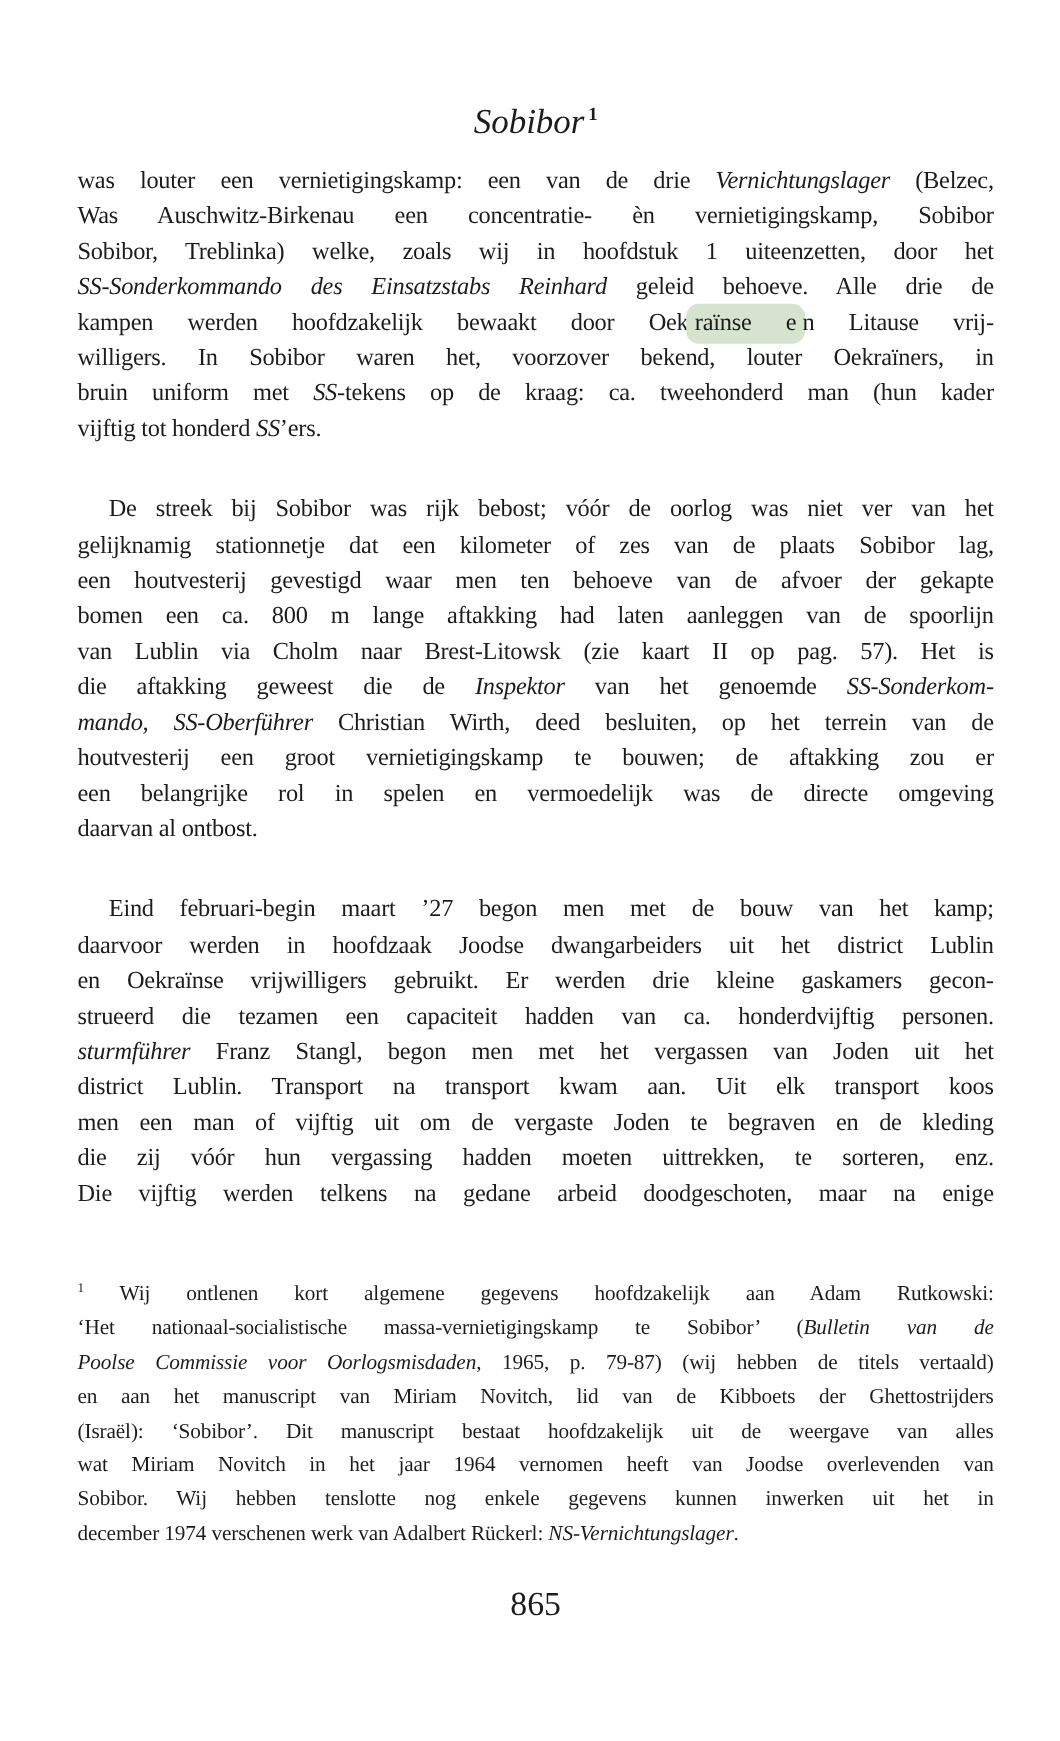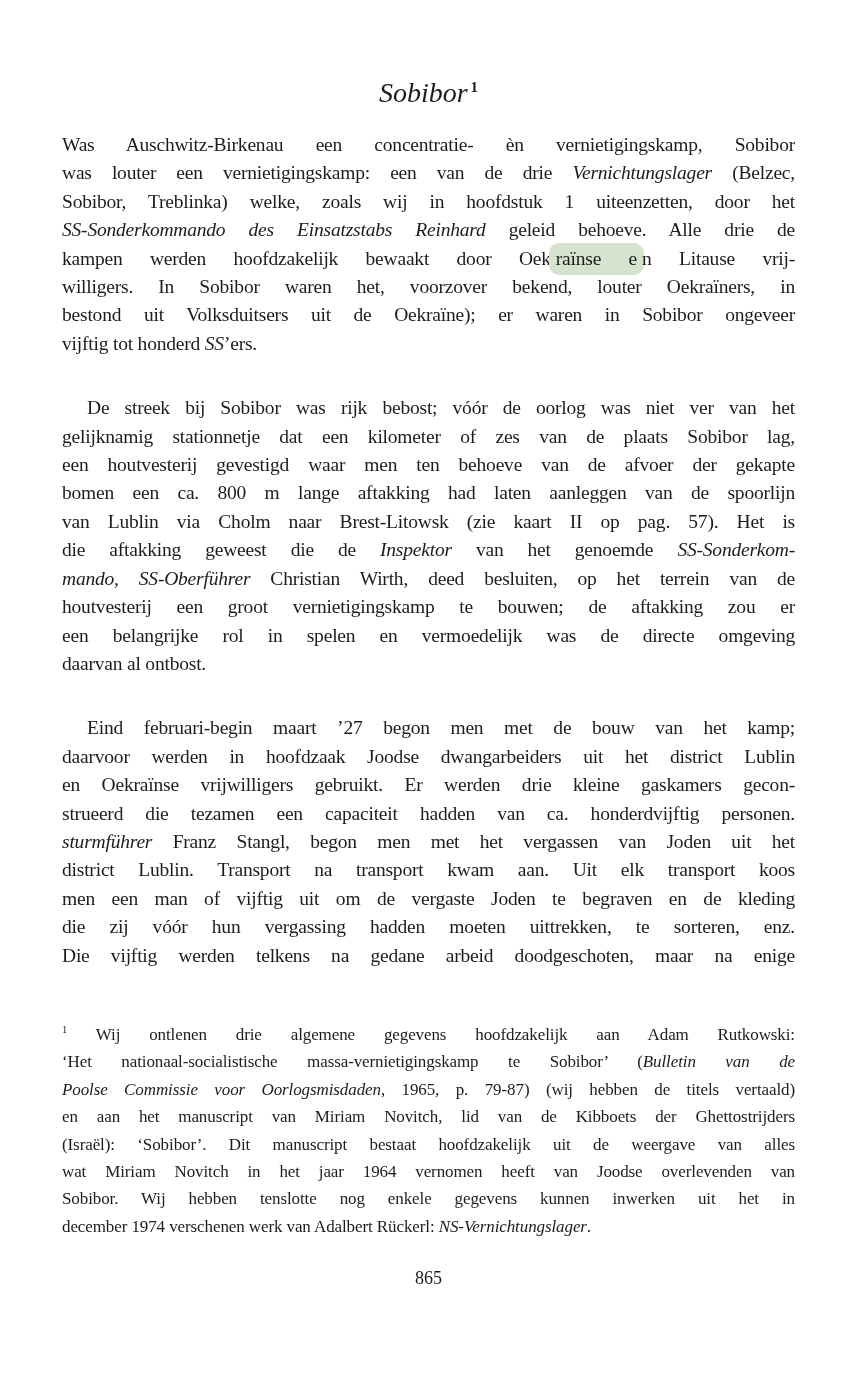--- a/index.html
+++ b/index.html
@@ -14,21 +14,21 @@
     width: 848px; height: 1393px;
     background: #ffffff;
     overflow: hidden;
   }
   .title {
     position: absolute;
     top: 70px; left: 62px; width: 733px;
     text-align: center;
     font-style: italic;
     font-size: 28px;
-    line-height: 34px;
+    line-height: 44px;
   }
   .title-sup {
     font-style: normal;
     font-weight: 700;
     font-size: 15px;
     vertical-align: super;
     margin-left: 3px;
   }
   .body-text {
     position: absolute;
@@ -41,21 +41,21 @@
     position: absolute;
     top: 1021px; left: 62px; width: 733px;
     font-size: 17px;
     line-height: 27.4px;
     letter-spacing: -0.1px;
   }
   .page-number {
     position: absolute;
     top: 1268px; left: 62px; width: 733px;
     text-align: center;
-    font-size: 18px;
+    font-size: 27px;
   }
   .line {
     text-align: justify;
     text-align-last: left;
   }
   .line.fill { text-align-last: justify; }
   .line.indent { padding-left: 25px; margin-top: 36px; }
   .run-i { font-style: italic; }
   .run-h {
     background: var(--hl, #d5e3cf);
@@ -71,27 +71,27 @@
 </style>
 </head>
 <body>
 
 <div class="page">
   <div class="title">
     <span>Sobibor</span><sup class="title-sup">1</sup>
   </div>
   <div class="body-text">
       <div>
+        <div class="line fill"><span class="run-n">was louter een vernietigingskamp: een van de drie </span><span class="run-i">Vernichtungslager</span><span class="run-n"> (Belzec,</span></div>
         <div class="line fill"><span class="run-n">Was Auschwitz-Birkenau een concentratie- èn vernietigingskamp, Sobibor</span></div>
-        <div class="line fill"><span class="run-n">was louter een vernietigingskamp: een van de drie </span><span class="run-i">Vernichtungslager</span><span class="run-n"> (Belzec,</span></div>
         <div class="line fill"><span class="run-n">Sobibor, Treblinka) welke, zoals wij in hoofdstuk 1 uiteenzetten, door het</span></div>
         <div class="line fill"><span class="run-i">SS-Sonderkommando des Einsatzstabs Reinhard</span><span class="run-n"> geleid behoeve. Alle drie de</span></div>
         <div class="line fill"><span class="run-n">kampen werden hoofdzakelijk bewaakt door Oek</span><span class="run-h">raïnse e</span><span class="run-n">n Litause vrij-</span></div>
         <div class="line fill"><span class="run-n">willigers. In Sobibor waren het, voorzover bekend, louter Oekraïners, in</span></div>
-        <div class="line fill"><span class="run-n">bestond uit Volksduitsers uit de Oekraïne); er waren in Sobibor ongeveer</span></div>
+        <div class="line fill"><span class="run-n">bruin uniform met </span><span class="run-i">SS</span><span class="run-n">-tekens op de kraag: ca. tweehonderd man (hun kader</span></div>
         <div class="line"><span class="run-n">vijftig tot honderd </span><span class="run-i">SS</span><span class="run-n">’ers.</span></div>
       </div>
       <div>
         <div class="line fill indent"><span class="run-n">De streek bij Sobibor was rijk bebost; vóór de oorlog was niet ver van het</span></div>
         <div class="line fill"><span class="run-n">gelijknamig stationnetje dat een kilometer of zes van de plaats Sobibor lag,</span></div>
         <div class="line fill"><span class="run-n">een houtvesterij gevestigd waar men ten behoeve van de afvoer der gekapte</span></div>
         <div class="line fill"><span class="run-n">bomen een ca. 800 m lange aftakking had laten aanleggen van de spoorlijn</span></div>
         <div class="line fill"><span class="run-n">van Lublin via Cholm naar Brest-Litowsk (zie kaart II op pag. 57). Het is</span></div>
         <div class="line fill"><span class="run-n">die aftakking geweest die de </span><span class="run-i">Inspektor</span><span class="run-n"> van het genoemde </span><span class="run-i">SS-Sonderkom-</span></div>
         <div class="line fill"><span class="run-i">mando, SS-Oberführer</span><span class="run-n"> Christian Wirth, deed besluiten, op het terrein van de</span></div>
@@ -105,21 +105,21 @@
         <div class="line fill"><span class="run-n">en Oekraïnse vrijwilligers gebruikt. Er werden drie kleine gaskamers gecon-</span></div>
         <div class="line fill"><span class="run-n">strueerd die tezamen een capaciteit hadden van ca. honderdvijftig personen.</span></div>
         <div class="line fill"><span class="run-i">sturmführer</span><span class="run-n"> Franz Stangl, begon men met het vergassen van Joden uit het</span></div>
         <div class="line fill"><span class="run-n">district Lublin. Transport na transport kwam aan. Uit elk transport koos</span></div>
         <div class="line fill"><span class="run-n">men een man of vijftig uit om de vergaste Joden te begraven en de kleding</span></div>
         <div class="line fill"><span class="run-n">die zij vóór hun vergassing hadden moeten uittrekken, te sorteren, enz.</span></div>
         <div class="line fill"><span class="run-n">Die vijftig werden telkens na gedane arbeid doodgeschoten, maar na enige</span></div>
       </div>
     </div>
   <div class="footnote">
-      <div class="line fill"><sup class="run-sup">1</sup><span class="run-n"> Wij ontlenen drie algemene gegevens hoofdzakelijk aan Adam Rutkowski:</span></div>
+      <div class="line fill"><sup class="run-sup">1</sup><span class="run-n"> Wij ontlenen kort algemene gegevens hoofdzakelijk aan Adam Rutkowski:</span></div>
       <div class="line fill"><span class="run-n">‘Het nationaal-socialistische massa-vernietigingskamp te Sobibor’ (</span><span class="run-i">Bulletin van de</span></div>
       <div class="line fill"><span class="run-i">Poolse Commissie voor Oorlogsmisdaden</span><span class="run-n">, 1965, p. 79-87) (wij hebben de titels vertaald)</span></div>
       <div class="line fill"><span class="run-n">en aan het manuscript van Miriam Novitch, lid van de Kibboets der Ghettostrijders</span></div>
       <div class="line fill"><span class="run-n">(Israël): ‘Sobibor’. Dit manuscript bestaat hoofdzakelijk uit de weergave van alles</span></div>
       <div class="line fill"><span class="run-n">wat Miriam Novitch in het jaar 1964 vernomen heeft van Joodse overlevenden van</span></div>
       <div class="line fill"><span class="run-n">Sobibor. Wij hebben tenslotte nog enkele gegevens kunnen inwerken uit het in</span></div>
       <div class="line"><span class="run-n">december 1974 verschenen werk van Adalbert Rückerl: </span><span class="run-i">NS-Vernichtungslager</span><span class="run-n">.</span></div>
     </div>
   <div class="page-number">865</div>
 </div>

